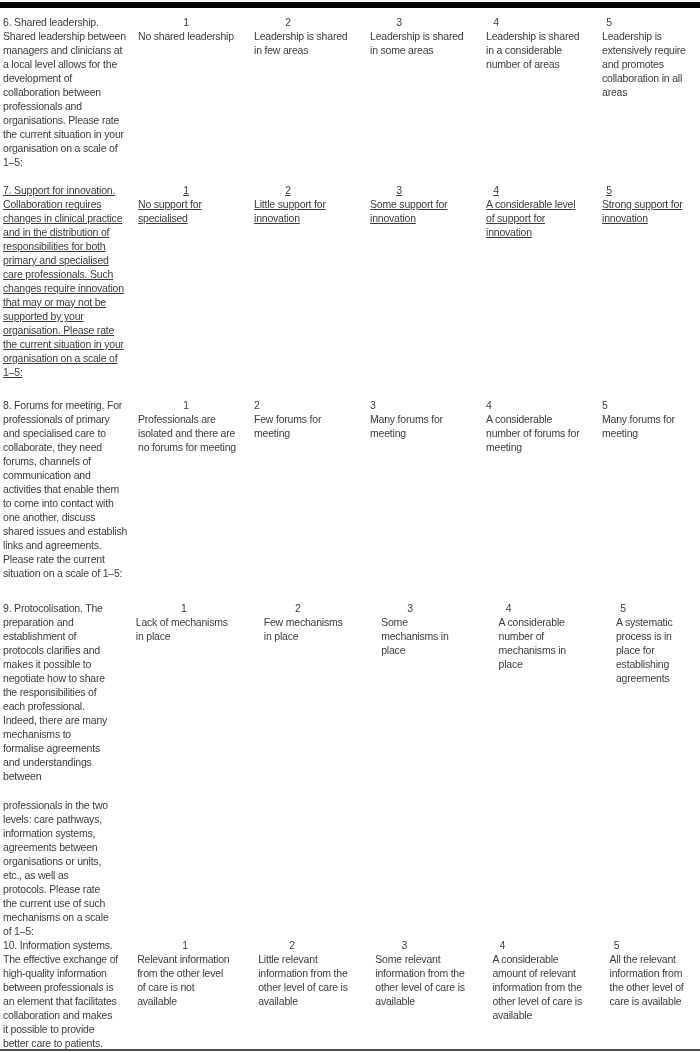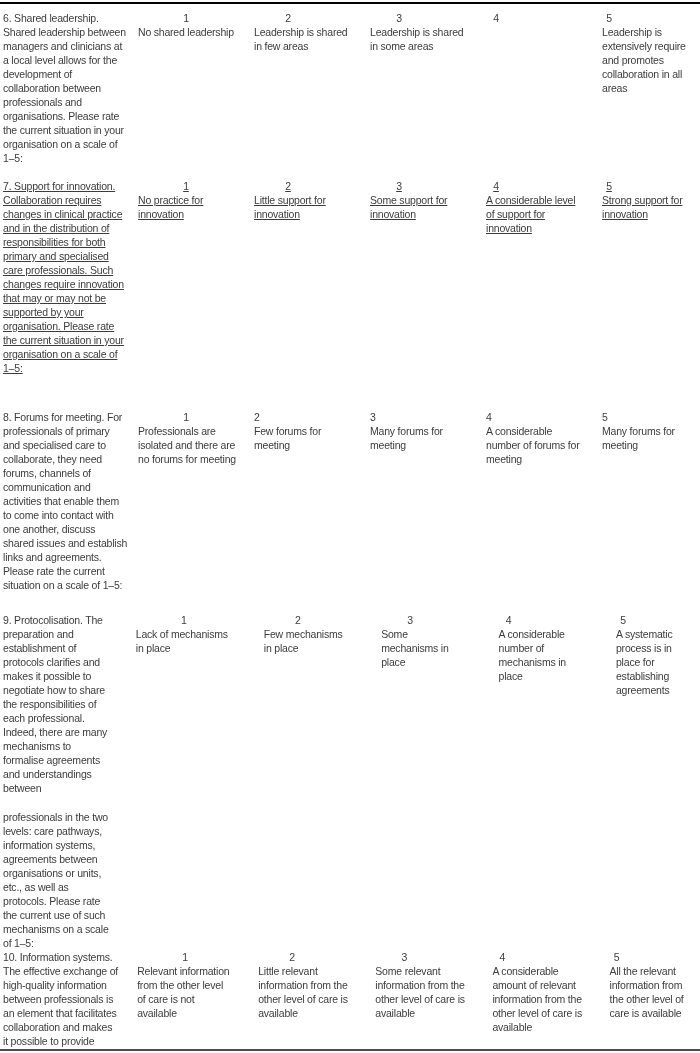--- a/index.html
+++ b/index.html
@@ -9,29 +9,29 @@
     font-family: "Liberation Sans", sans-serif;
     font-size: 10.5px;
     letter-spacing: -0.2px;
     line-height: 14px;
     color: #3c3c3c;
   }
   #qtable {
     width: 700px;
     height: 1049px;
     margin-top: 2px;
-    border-top: 2px solid #000000;
+    border-top: 6px solid #000000;
     border-bottom: 2px solid #4e4e4e;
     padding-top: 7px;
     overflow: hidden;
   }
   .row { display: flex; align-items: flex-start; }
   .r1 { min-height: 168px; }
   .r2 { min-height: 215px; text-decoration: underline; }
-  .r3 { min-height: 203px; margin-top: 16px; }
+  .r3 { min-height: 203px; }
   .r4 { min-height: 299px; gap: 16px; }
   .r5 { min-height: 151px; gap: 9px; }
   .desc { width: 138px; padding: 0 10px 0 3px; }
   .desc p { margin: 0; }
   .desc p + p { margin-top: 15px; }
   .cell { width: 116px; padding-right: 16px; }
   .cell.c5 { width: 98px; padding-right: 2px; }
   .num { display: block; text-align: center; }
   .c1 .num { width: 96px; }
   .c2 .num { width: 68px; }
@@ -56,33 +56,34 @@
       <div class="cell c2">
     <span class="num">2</span>
     <span class="label">Leadership is shared in few areas</span>
   </div>
       <div class="cell c3">
     <span class="num">3</span>
     <span class="label">Leadership is shared in some areas</span>
   </div>
       <div class="cell c4">
     <span class="num">4</span>
+    <span class="label">Leadership is shared in a considerable number of areas</span>
   </div>
       <div class="cell c5">
     <span class="num">5</span>
     <span class="label">Leadership is extensively require and promotes collaboration in all areas</span>
   </div>
     </div>
     <div class="row r2">
     <div class="desc">
         <p>7. Support for innovation. Collaboration requires changes in clinical practice and in the distribution of responsibilities for both primary and specialised care professionals. Such changes require innovation that may or may not be supported by your organisation. Please rate the current situation in your organisation on a scale of 1–5:</p>
       </div>
   <div class="cell c1">
     <span class="num">1</span>
-    <span class="label">No practice for innovation</span>
+    <span class="label">No support for specialised</span>
   </div>
       <div class="cell c2">
     <span class="num">2</span>
     <span class="label">Little support for innovation</span>
   </div>
       <div class="cell c3">
     <span class="num">3</span>
     <span class="label">Some support for innovation</span>
   </div>
       <div class="cell c4">

